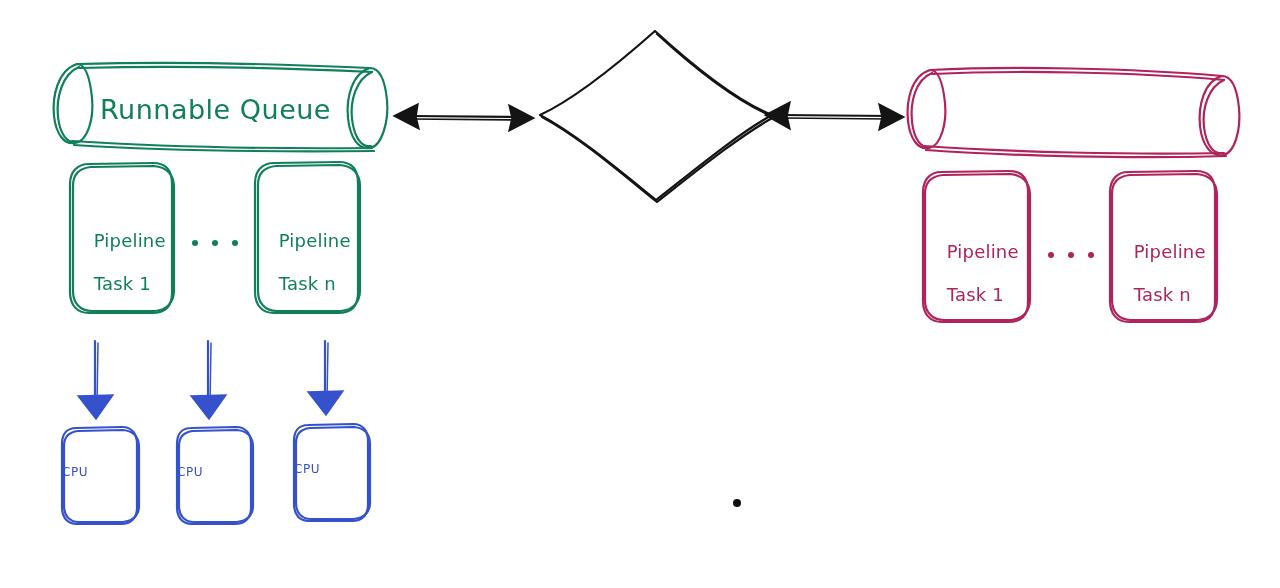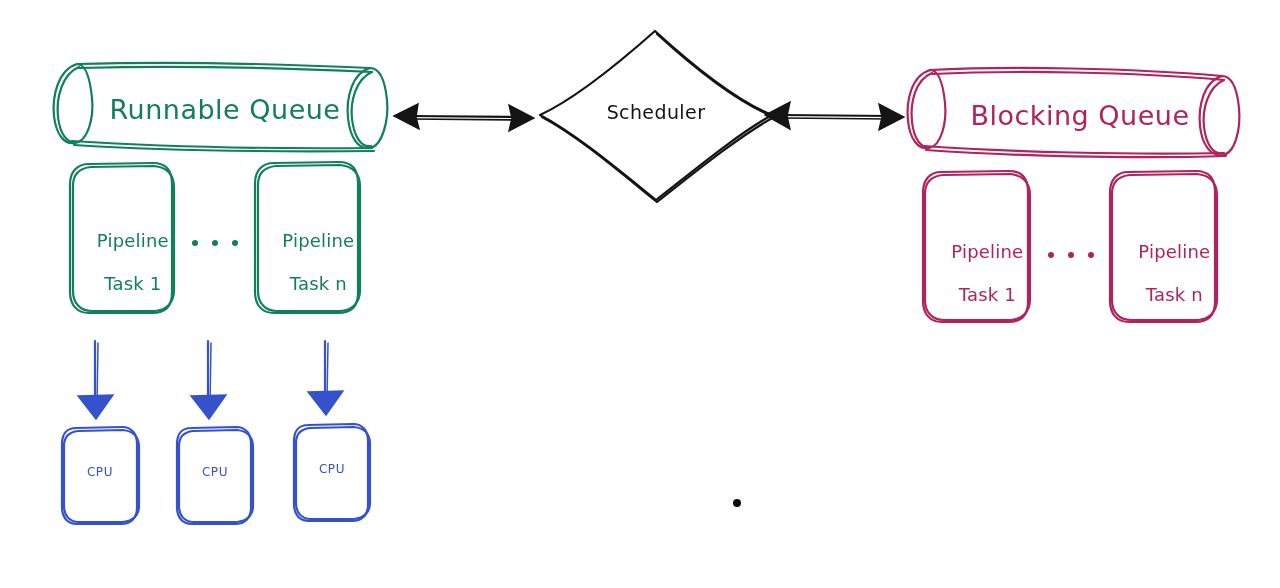--- a/index.html
+++ b/index.html
@@ -21,21 +21,20 @@
   #sketch {
     position: absolute;
     left: 0;
     top: 0;
     width: 1280px;
     height: 588px;
   }
   .lbl {
     position: absolute;
     font-family: "DejaVu Sans", sans-serif;
-    text-align: center;
     white-space: pre;
     line-height: 1.18;
     user-select: none;
     pointer-events: none;
   }
   .lbl-queue {
     font-size: 27px;
     letter-spacing: 0.5px;
   }
   .lbl-task {
@@ -224,23 +223,21 @@
       <path d="M310 428 L354 427 C364 428, 370 434, 370 444
                L370 503 C370 512, 364 518, 354 519
                L311 519 C301 519, 296 512, 296 503
                L296 443 C296 434, 301 429, 310 428"></path>
     </g>
 
   </svg>
 
   <div class="lbl lbl-queue" style="left:100px; top:94px; width:250px; color:#11805a;">Runnable Queue</div>
 
-  <div class="lbl lbl-queue" style="left:955px; top:100px; width:250px; color:#b0235c;">Blocking Queue</div>
-
-  <div class="lbl lbl-sched" style="left:586px; top:101px; width:140px; color:#141414;">Scheduler</div>
+
 
   <div class="lbl lbl-task" style="left:70px; top:209px; width:102px; color:#11805a;">
     <span>Pipeline</span><br>
     <span>Task 1</span>
   </div>
 
   <div class="lbl lbl-task" style="left:255px; top:209px; width:103px; color:#11805a;">
     <span>Pipeline</span><br>
     <span>Task n</span>
   </div>

